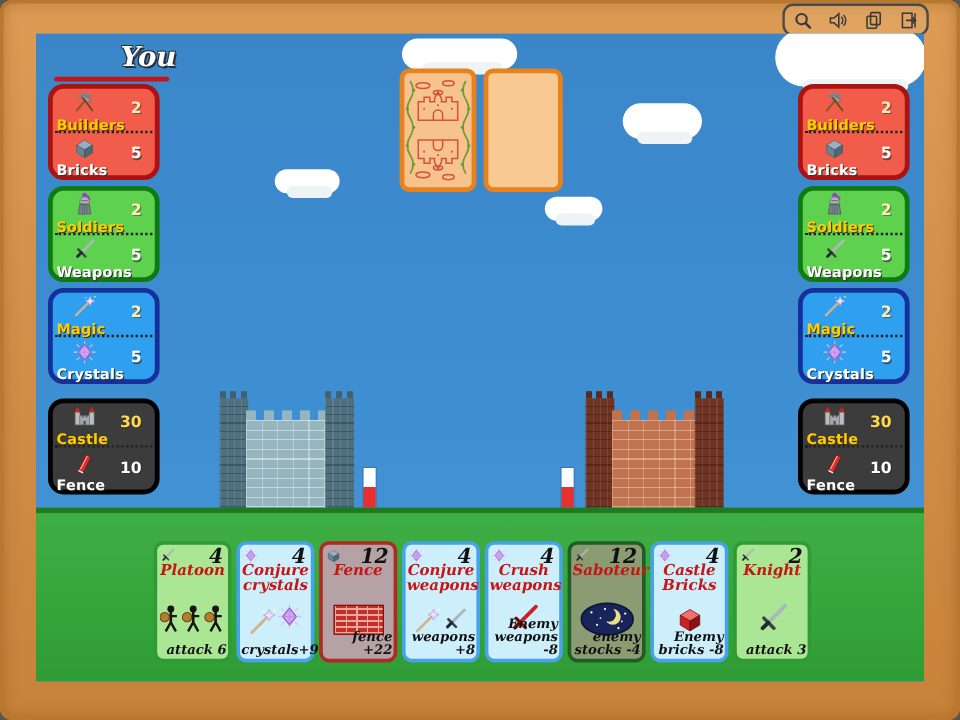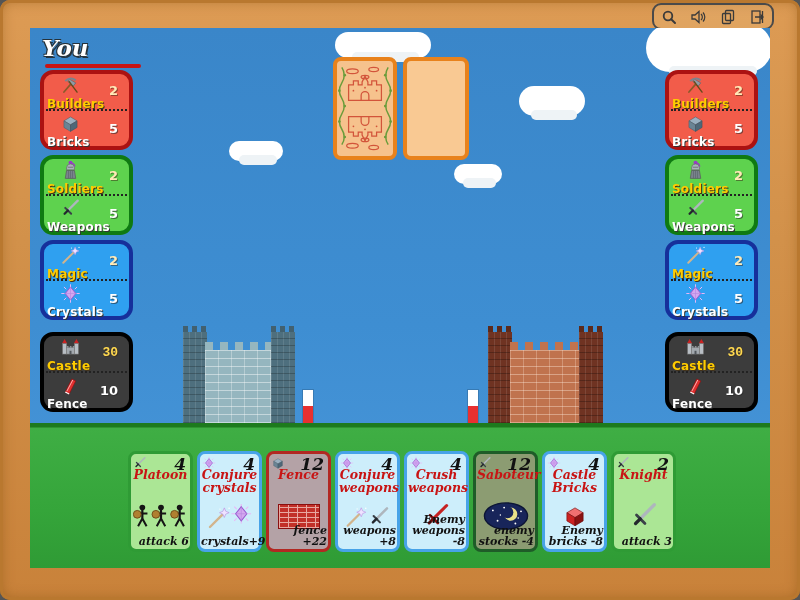--- a/index.html
+++ b/index.html
@@ -13,40 +13,40 @@
   .toolbar{position:absolute;top:3px;right:26px;width:118px;height:23px;border:2px solid #4a4a4a;
     border-radius:9px;display:flex;align-items:center;justify-content:space-around;background:rgba(255,235,200,.12);}
   .tbtn{width:20px;height:18px;display:flex;align-items:center;justify-content:center;cursor:pointer;}
   .play{position:absolute;left:30px;top:28px;width:740px;height:540px;overflow:hidden;
     background:linear-gradient(180deg,#3a86c9 0%,#3e8ed2 55%,#4a97da 100%);}
   
   .cloud{position:absolute;background:#fff;border-radius:30px;z-index:1;}
   .cloud::before{content:"";position:absolute;background:#fff;border-radius:50%;}
   .cloud::after{content:"";position:absolute;background:#eef3f6;border-radius:30px;bottom:-4px;left:18%;width:70%;height:10px;}
   
-  .pname{position:absolute;z-index:3;font-family:"DejaVu Serif",serif;font-style:italic;font-weight:bold;font-size:23px;text-align:left;}
+  .pname{position:absolute;z-index:3;font-family:"DejaVu Serif",serif;font-style:italic;font-weight:bold;font-size:23px;text-align:right;}
   .pname.you{left:12px;top:6px;width:105px;color:#fff;text-shadow:1.5px 1.5px 0 #26323a,-1px -1px 0 #26323a,1px -1px 0 #26323a,-1px 1px 0 #26323a;}
   .pname.computer{left:612px;top:6px;width:130px;color:#111;}
   .turnline{position:absolute;left:15px;top:36px;width:96px;height:4px;background:#c81414;border-radius:2px;z-index:3;}
   
   .panel{position:absolute;width:93px;height:80px;border-radius:13px;border:4px solid;box-sizing:border-box;z-index:2;}
   .panel.colL{left:10px;} .panel.colR{left:635px;}
   .p-red{background:#f25c4a;border-color:#ab1212;}
   .p-green{background:#5ed24e;border-color:#0f7a12;}
   .p-blue{background:#2fa0f0;border-color:#16309b;}
   .p-black{background:#3c3c3c;border-color:#000;}
   .ph{position:relative;height:34px;}
   .picon{position:absolute;left:16px;top:1px;width:21px;height:21px;}
   .plab{position:absolute;left:3px;bottom:-3px;font-size:12px;font-weight:bold;letter-spacing:.2px;}
   .plab.yellow{color:#ffcc00;text-shadow:1px 1px 0 #44331a;}
   .plab.white{color:#fff;text-shadow:1px 1px 0 #333;}
   .pval{position:absolute;right:11px;top:9px;font-size:13px;font-weight:bold;}
   .pval.top{color:#ffeab8;text-shadow:1px 1px 0 rgba(60,40,20,.5);}
   .pval.bottom{color:#fff;text-shadow:1px 1px 0 rgba(40,40,40,.6);}
-  .p-black .pval.top{color:#ffd94f;font-family:Liberation Mono, monospace;}
+  .p-black .pval.top{color:#ffd94f;}
   .psep{height:0;border-top:2px dotted #222;margin:1px 2px;}
   
   .deckcard{position:absolute;top:29px;height:103px;border-radius:8px;border:4px solid #e8821c;box-sizing:border-box;z-index:2;}
   .deckcard.back{left:303px;width:64px;background:#f6c28d;cursor:pointer;}
   .deckcard.blank{left:373px;width:66px;background:#f9c993;}
   
   .castle{position:absolute;top:304px;height:91px;z-index:1;}
   .castle .tower{position:absolute;top:0;bottom:0;width:24px;}
   .castle .wall{position:absolute;top:18px;bottom:0;}
   .tower::before,.wall::before{content:"";position:absolute;left:0;right:0;}

